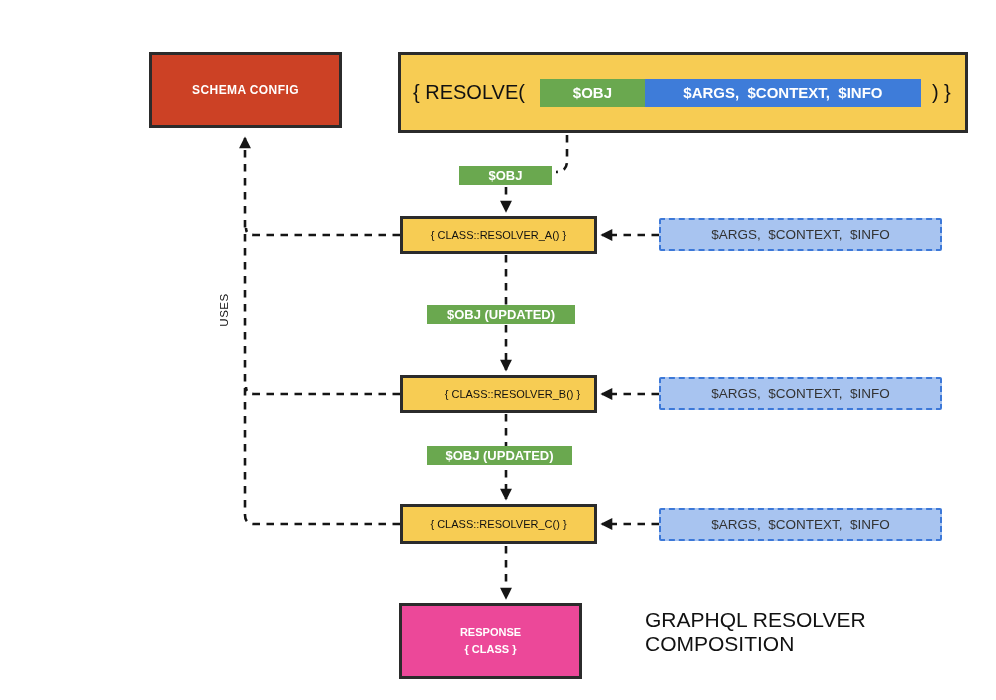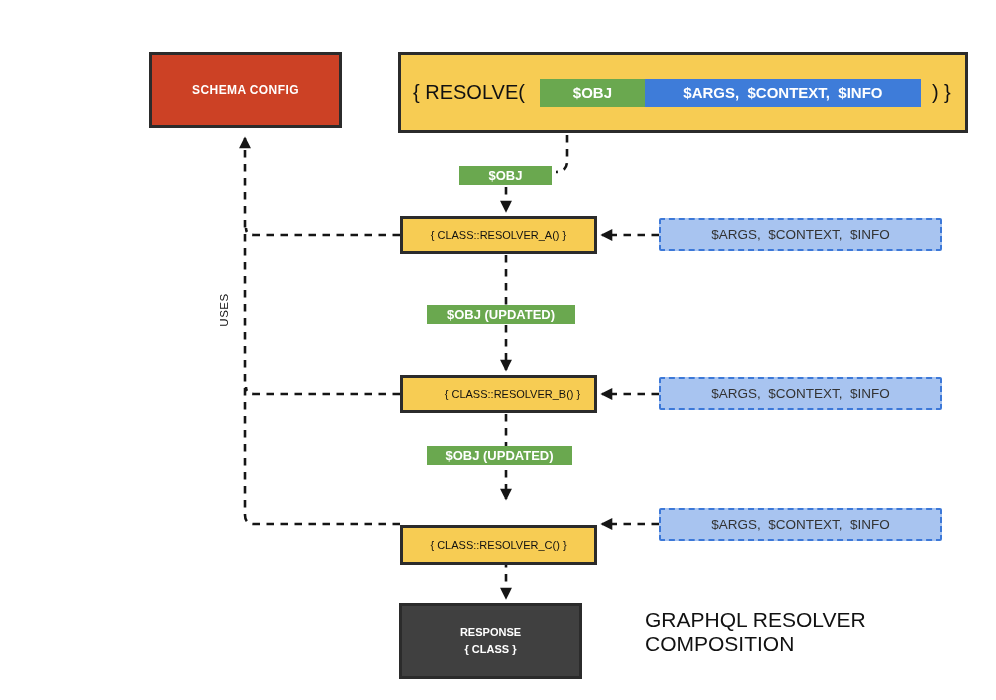--- a/index.html
+++ b/index.html
@@ -28,41 +28,41 @@
   .seg-args{width:276px;background:#3E7CD9;}
   .resolve .close{margin-left:11px;}
 
   .resolver{
     left:400px;width:197px;height:38px;
     background:#F7CC53;border:3px solid #2B2B2B;
     color:#111;font-size:11px;
   }
   .resolver-a{top:216px;}
   .resolver-b{top:375px;padding-left:28px;}
-  .resolver-c{top:525px;height:40px;align-items:center;}
+  .resolver-c{top:504px;height:40px;align-items:center;}
 
   .argsbox{
     left:659px;width:283px;height:33px;
     background:#A8C4F0;border:2px dashed #3C78D8;border-radius:2px;
     color:#333;font-size:13.5px;
   }
   .argsbox-a{top:218px;}
   .argsbox-b{top:377px;}
   .argsbox-c{top:508px;}
 
   .greenlbl{
     background:#6AA84F;color:#fff;font-weight:bold;font-size:13px;z-index:3;
   }
   .obj-lbl{left:459px;top:166px;width:93px;height:19px;}
   .objupd-1{left:427px;top:305px;width:148px;height:19px;}
   .objupd-2{left:427px;top:446px;width:145px;height:19px;}
 
   .response{
     left:399px;top:603px;width:183px;height:76px;
-    background:#404040;border:3px solid #2B2B2B;
+    background:#ec4899;border:3px solid #2B2B2B;
     color:#fff;font-size:11px;font-weight:600;
     flex-direction:column;line-height:1.55;
   }
   .title{
     left:645px;top:619px;width:340px;height:26px;
     color:#111;font-size:21px;justify-content:flex-end;
   }
   .uses{
     left:199px;top:303px;width:50px;height:14px;
     color:#111;font-size:11.5px;letter-spacing:.5px;

